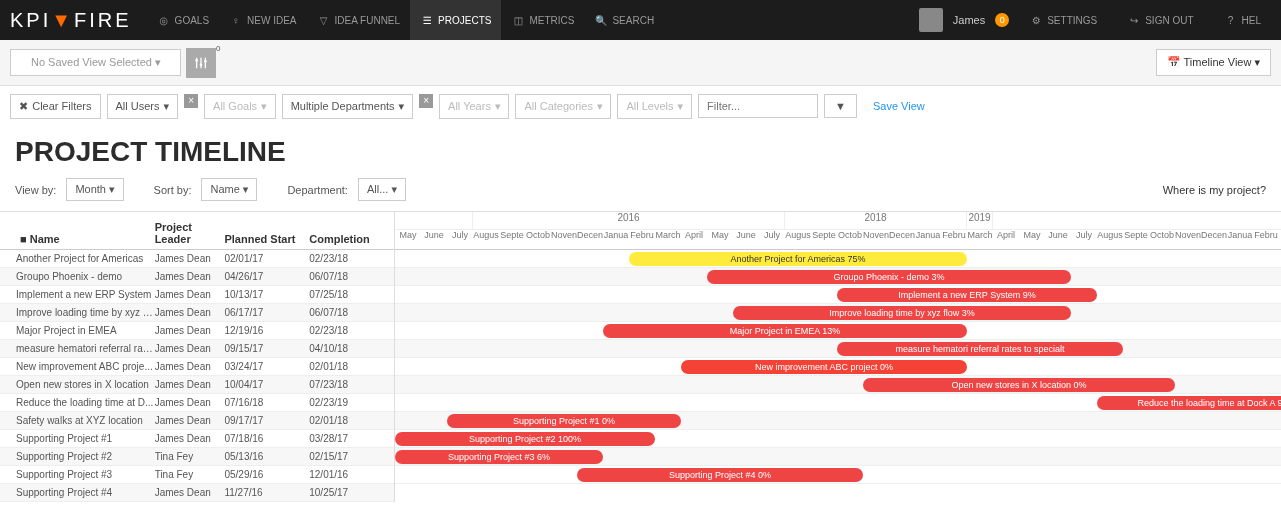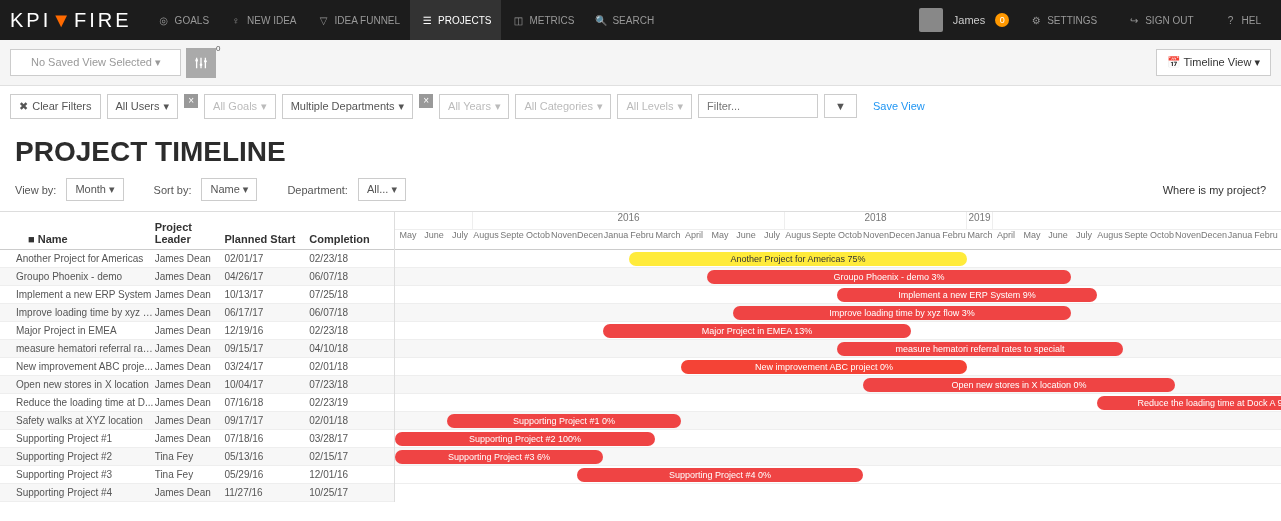--- a/index.html
+++ b/index.html
@@ -26,21 +26,21 @@
 .filter-input{border:1px solid #ccc;padding:5px 8px;font-size:11px;width:120px}
 .save-view-link{color:#2196f3;font-size:11px;cursor:pointer;margin-left:10px}
 .title-row{padding:10px 15px 5px}
 .title-row h1{font-size:28px;font-weight:bold;color:#2c2c2c}
 .controls-row{display:flex;align-items:center;gap:10px;padding:5px 15px 10px;font-size:11px;color:#555}
 .ctrl-sel{border:1px solid #ccc;padding:4px 8px;font-size:11px;cursor:pointer}
 .where-link{margin-left:auto;font-size:11px;color:#333;cursor:pointer}
 .gantt-area{display:flex;border-top:1px solid #ddd}
 .left-table{width:395px;flex-shrink:0;border-right:1px solid #ddd}
 .lt-head{display:flex;height:38px;align-items:flex-end;padding-bottom:4px;font-size:11px;font-weight:bold;border-bottom:1px solid #ccc}
-.lt-head>div:nth-child(1){width:155px;padding-left:28px}
+.lt-head>div:nth-child(1){width:155px;padding-left:20px}
 .lt-head>div:nth-child(2){width:70px}
 .lt-head>div:nth-child(3){width:85px}
 .lt-head>div:nth-child(4){width:85px}
 .lt-row{display:flex;height:18px;align-items:center;font-size:10px;color:#555;border-bottom:1px solid #eee}
 .lt-row:nth-child(even){background:#f7f7f7}
 .lt-row>div:nth-child(1){width:155px;padding-left:16px;white-space:nowrap;overflow:hidden;text-overflow:ellipsis}
 .lt-row>div:nth-child(2){width:70px;white-space:nowrap;overflow:hidden;text-overflow:ellipsis}
 .lt-row>div:nth-child(3){width:85px}
 .lt-row>div:nth-child(4){width:85px}
 .right-chart{flex:1;overflow-x:hidden;position:relative}
@@ -300,21 +300,21 @@
         <div class="bar-row">
           <div class="bar green" style="left: 312px; width: 364px;">Groupo Phoenix - demo 3%</div>
         </div>
         <div class="bar-row">
           <div class="bar green" style="left: 442px; width: 260px;">Implement a new ERP System 9%</div>
         </div>
         <div class="bar-row">
           <div class="bar green" style="left: 338px; width: 338px;">Improve loading time by xyz flow 3%</div>
         </div>
         <div class="bar-row">
-          <div class="bar green" style="left: 208px; width: 308px;">Major Project in EMEA 13%</div>
+          <div class="bar green" style="left: 208px; width: 364px;">Major Project in EMEA 13%</div>
         </div>
         <div class="bar-row">
           <div class="bar green" style="left: 442px; width: 286px;">measure hematori referral rates to specialt</div>
         </div>
         <div class="bar-row">
           <div class="bar red" style="left: 286px; width: 286px;">New improvement ABC project 0%</div>
         </div>
         <div class="bar-row">
           <div class="bar green" style="left: 468px; width: 312px;">Open new stores in X location 0%</div>
         </div>

